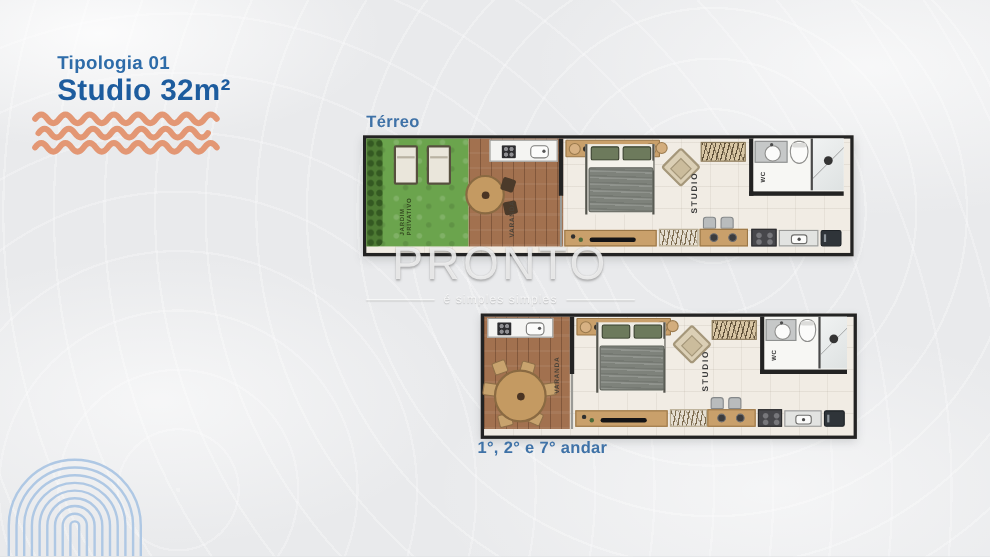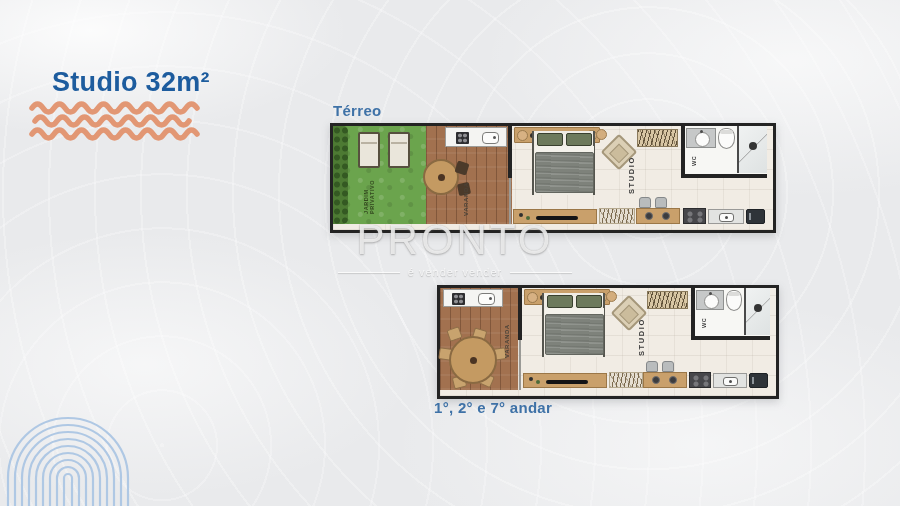--- a/index.html
+++ b/index.html
@@ -114,20 +114,21 @@
     text-shadow:0 1px 1px rgba(120,120,120,.4);white-space:nowrap;}
 
   .waves-svg{position:absolute;left:28px;top:99px;}
   .fingerprint-svg{position:absolute;left:0px;top:411px;}
 </style>
 </head>
 <body>
 
 <div class="stage">
 
+  <div class="typology">Tipologia 01</div>
   <div class="title">Studio 32m²</div>
 
   <svg class="waves-svg" width="178" height="48" viewBox="0 0 178 48">
     <g fill="none" stroke="#e2906a" stroke-width="5.5" stroke-linecap="round" opacity="0.92">
       <path d="M4 9 q5.5 -8 11 0 t11 0 t11 0 t11 0 t11 0 t11 0 t11 0 t11 0 t11 0 t11 0 t11 0 t11 0 t11 0 t11 0 t11 0"></path>
       <path d="M7 22 q5.5 -8 11 0 t11 0 t11 0 t11 0 t11 0 t11 0 t11 0 t11 0 t11 0 t11 0 t11 0 t11 0 t11 0 t11 0"></path>
       <path d="M4 35 q5.5 -8 11 0 t11 0 t11 0 t11 0 t11 0 t11 0 t11 0 t11 0 t11 0 t11 0 t11 0 t11 0 t11 0 t11 0 t11 0"></path>
     </g>
   </svg>
 
@@ -197,21 +198,21 @@
     <div class="kcounter" style="left:375px;top:83px;width:36px;height:15px;">
       <div class="ksink" style="left:10px;top:3px;"></div>
     </div>
     <div class="fridge" style="left:413px;top:83px;width:19px;height:15px;"></div>
   </div>
 
   <div class="watermark">
     <div class="wm-brand">PRONTO</div>
     <div class="wm-tagrow">
       <span class="wm-line"></span>
-      <span class="wm-tagline">é vender vender</span>
+      <span class="wm-tagline">é simples simples</span>
       <span class="wm-line"></span>
     </div>
   </div>
 
   <div class="plan" style="left:437px;top:285px;width:336px;height:108px;">
 
     <div class="deck" style="left:0;top:0;width:78px;height:102px;"></div>
     <div class="counter" style="left:3px;top:1px;width:60px;height:18px;">
       <div class="cooktop" style="left:8px;top:3px;"></div>
       <div class="sink-top" style="left:34px;top:3px;"></div>

